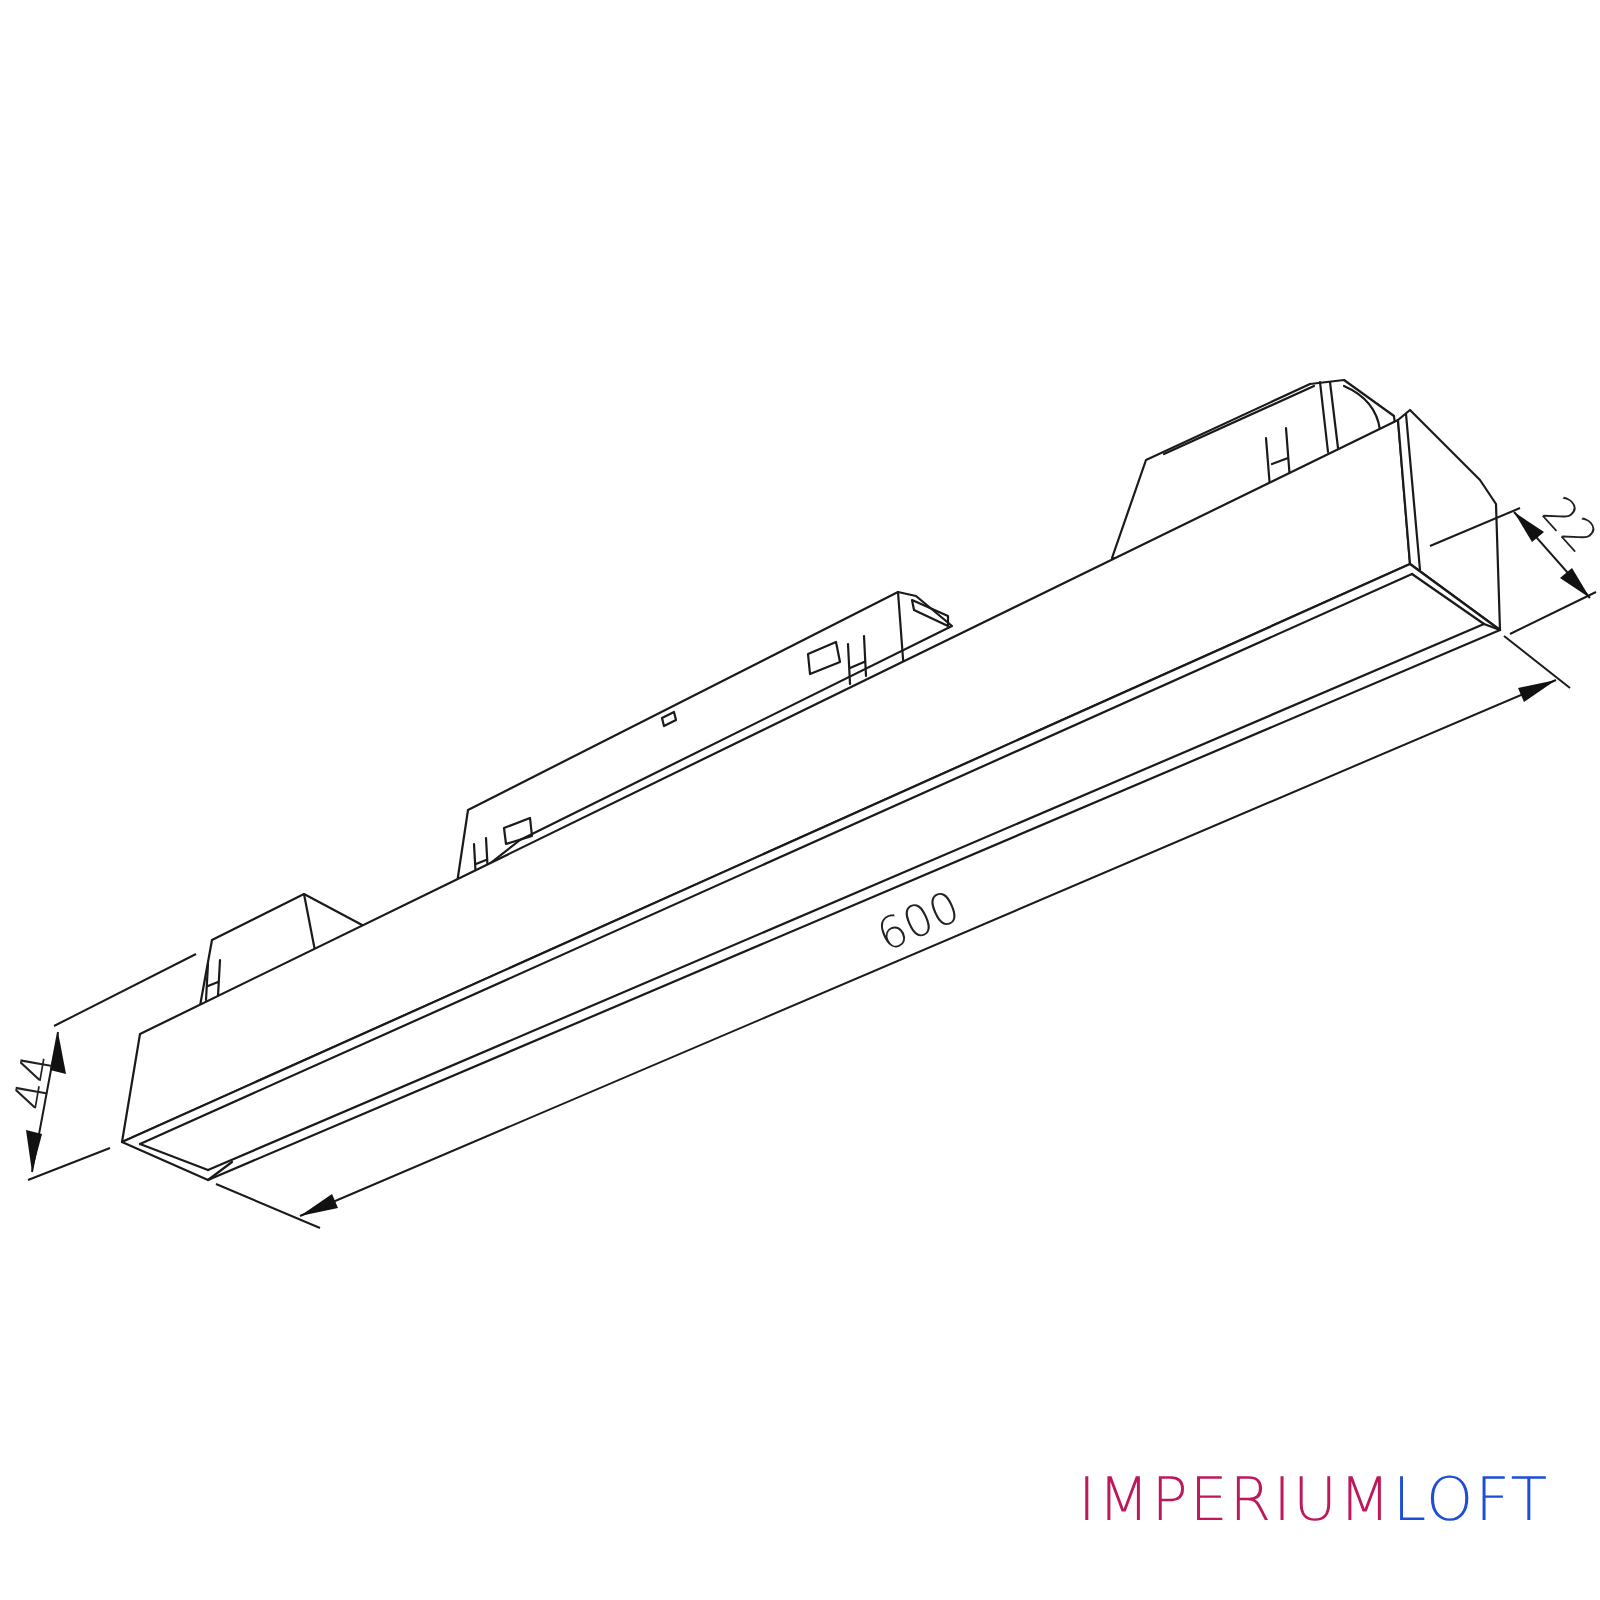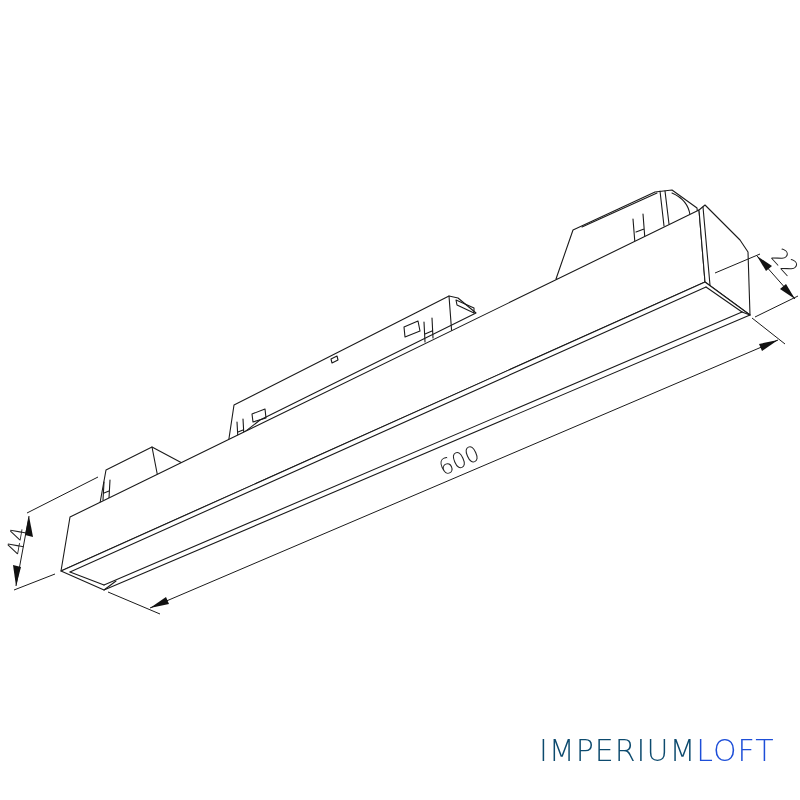--- a/index.html
+++ b/index.html
@@ -4,21 +4,21 @@
   <style>
     html, body { margin: 0; padding: 0; background: #ffffff; }
     body { width: 800px; height: 800px; position: relative; overflow: hidden; font-family: "DejaVu Sans", sans-serif; }
     #drawing { position: absolute; left: 0; top: 0; width: 800px; height: 800px; }
     .ln { stroke: #1a1a1a; stroke-width: 1.1; fill: none; stroke-linejoin: round; stroke-linecap: round; }
     .fill-w { fill: #ffffff; }
     .dim { stroke: #1a1a1a; stroke-width: 1; fill: none; }
     .arrow { fill: #111111; }
     .dimtext { font-family: "DejaVu Sans", sans-serif; font-size: 22px; fill: #222222; font-weight: 300; }
     #watermark { position: absolute; left: 539px; top: 733px; font-family: "DejaVu Sans", sans-serif; font-size: 30px; letter-spacing: 1px; font-weight: 300; }
-    #watermark .wm-a { color: #0c4a6e; }
+    #watermark .wm-a { color: #be185d; }
     #watermark .wm-b { color: #1d4ed8; }
   </style>
 </head>
 <body>
 
 <svg id="drawing" viewBox="0 0 800 800" xmlns="http://www.w3.org/2000/svg">
 
   <g>
     <path class="ln fill-w" d="M556,279 L573,230 L655,192 L672,190 L697,208 L705,282 Z"></path>
     <path class="ln" d="M582,227 L657,193"></path>

